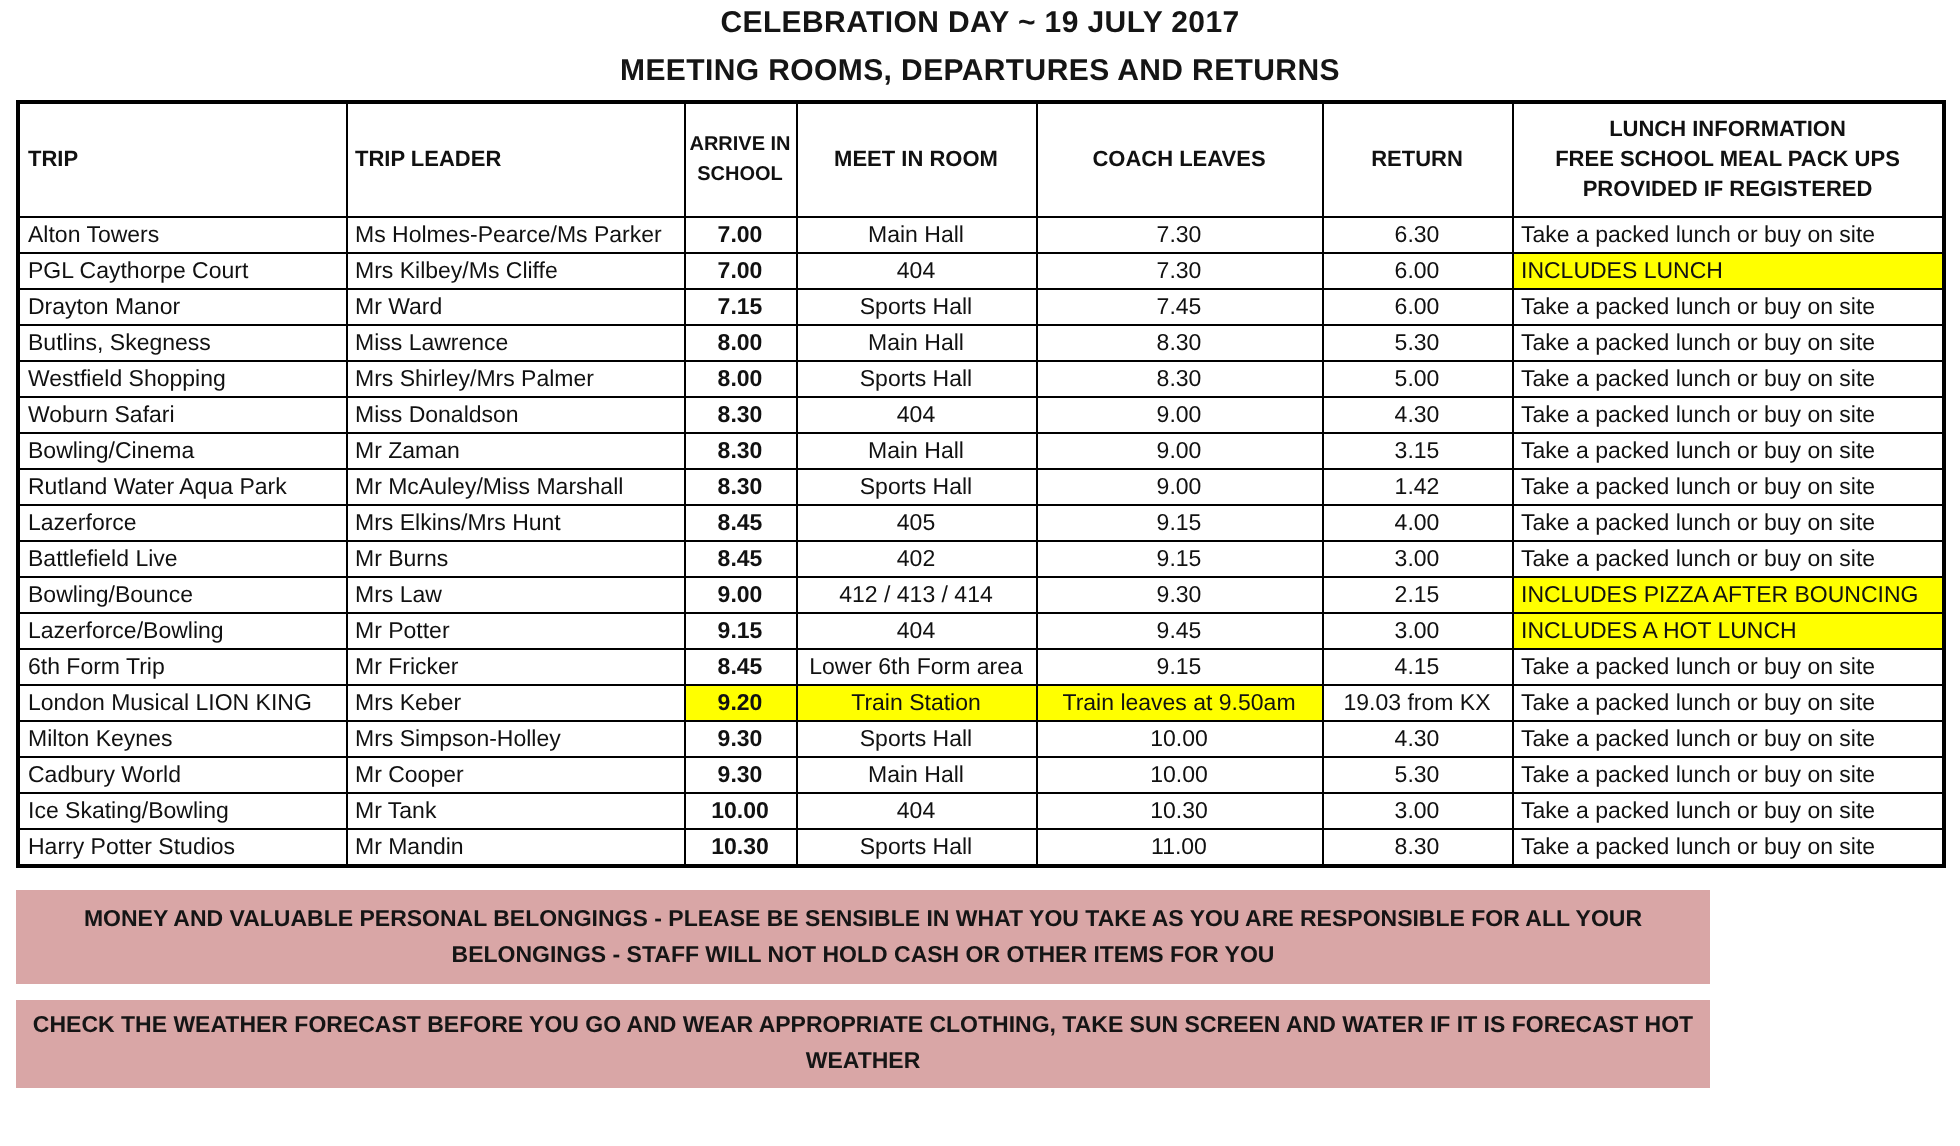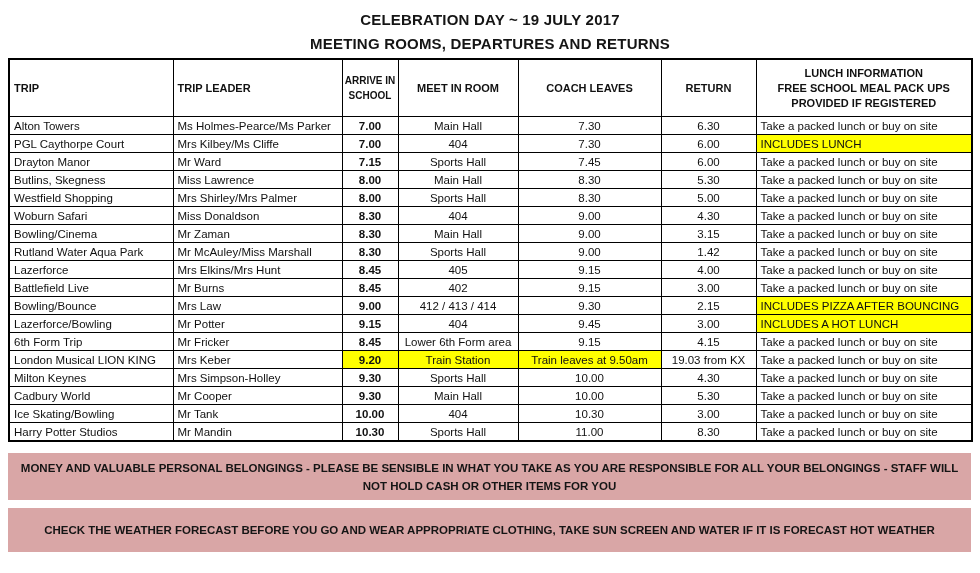--- a/index.html
+++ b/index.html
@@ -11,21 +11,20 @@
     overflow: hidden;
     font-family: "Liberation Sans", sans-serif;
     color: #111111;
   }
   .page {
     width: 980px;
     height: 573px;
     position: relative;
   }
   .titles {
-    padding-top: 8px;
     text-align: center;
   }
   .title-line {
     font-size: 15px;
     font-weight: bold;
     line-height: 24px;
     color: #151515;
     letter-spacing: 0.2px;
   }
   table.trips {
@@ -57,21 +56,21 @@
     font-size: 11.5px;
     vertical-align: middle;
   }
   td.col-trip, td.col-leader, td.col-lunch { text-align: left; }
   td.col-arrive { text-align: center; font-weight: bold; }
   td.col-room, td.col-coach, td.col-return { text-align: center; }
   td.small { font-size: 10.5px; }
   td.hl { background: var(--hl, #ffff00); }
   .notice {
     margin: 11px 9px 8px 8px;
-    width: 963px;
+    width: 847px;
     box-sizing: border-box;
     background: var(--notice-bg, #d9a6a6);
     font-weight: bold;
     font-size: 11.5px;
     line-height: 18px;
     text-align: center;
     color: #151515;
     display: flex;
     align-items: center;
     justify-content: center;

